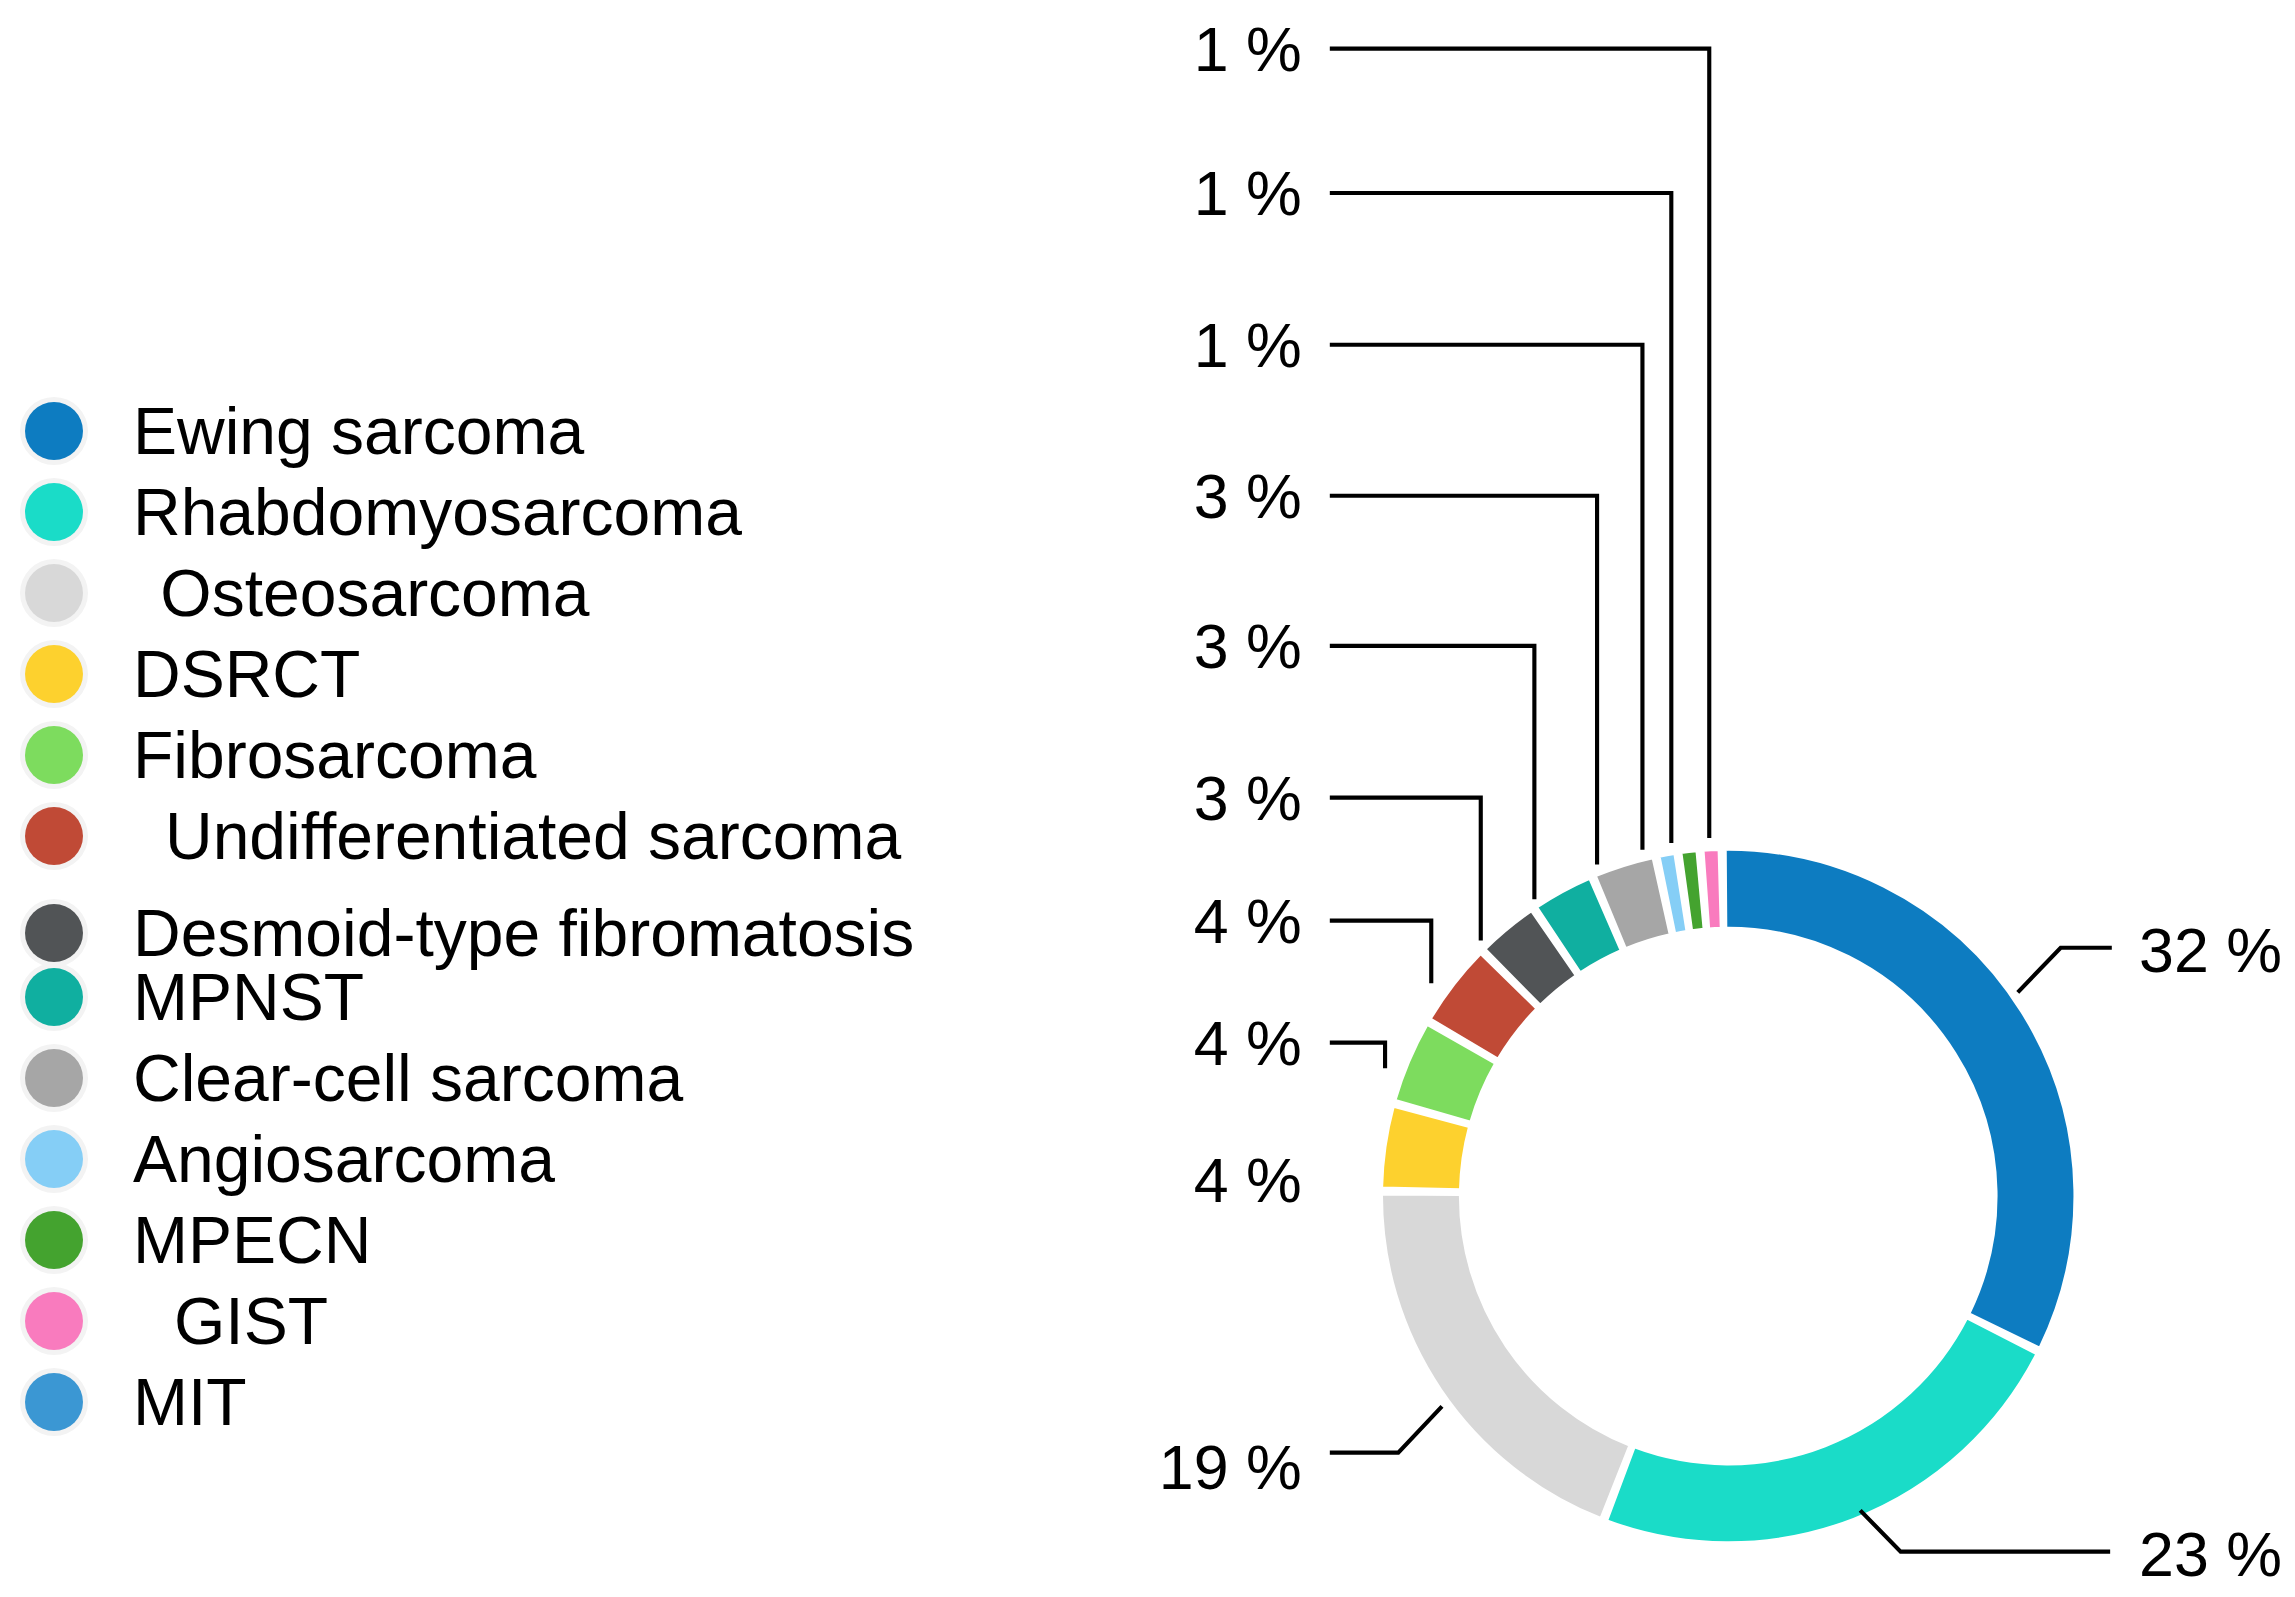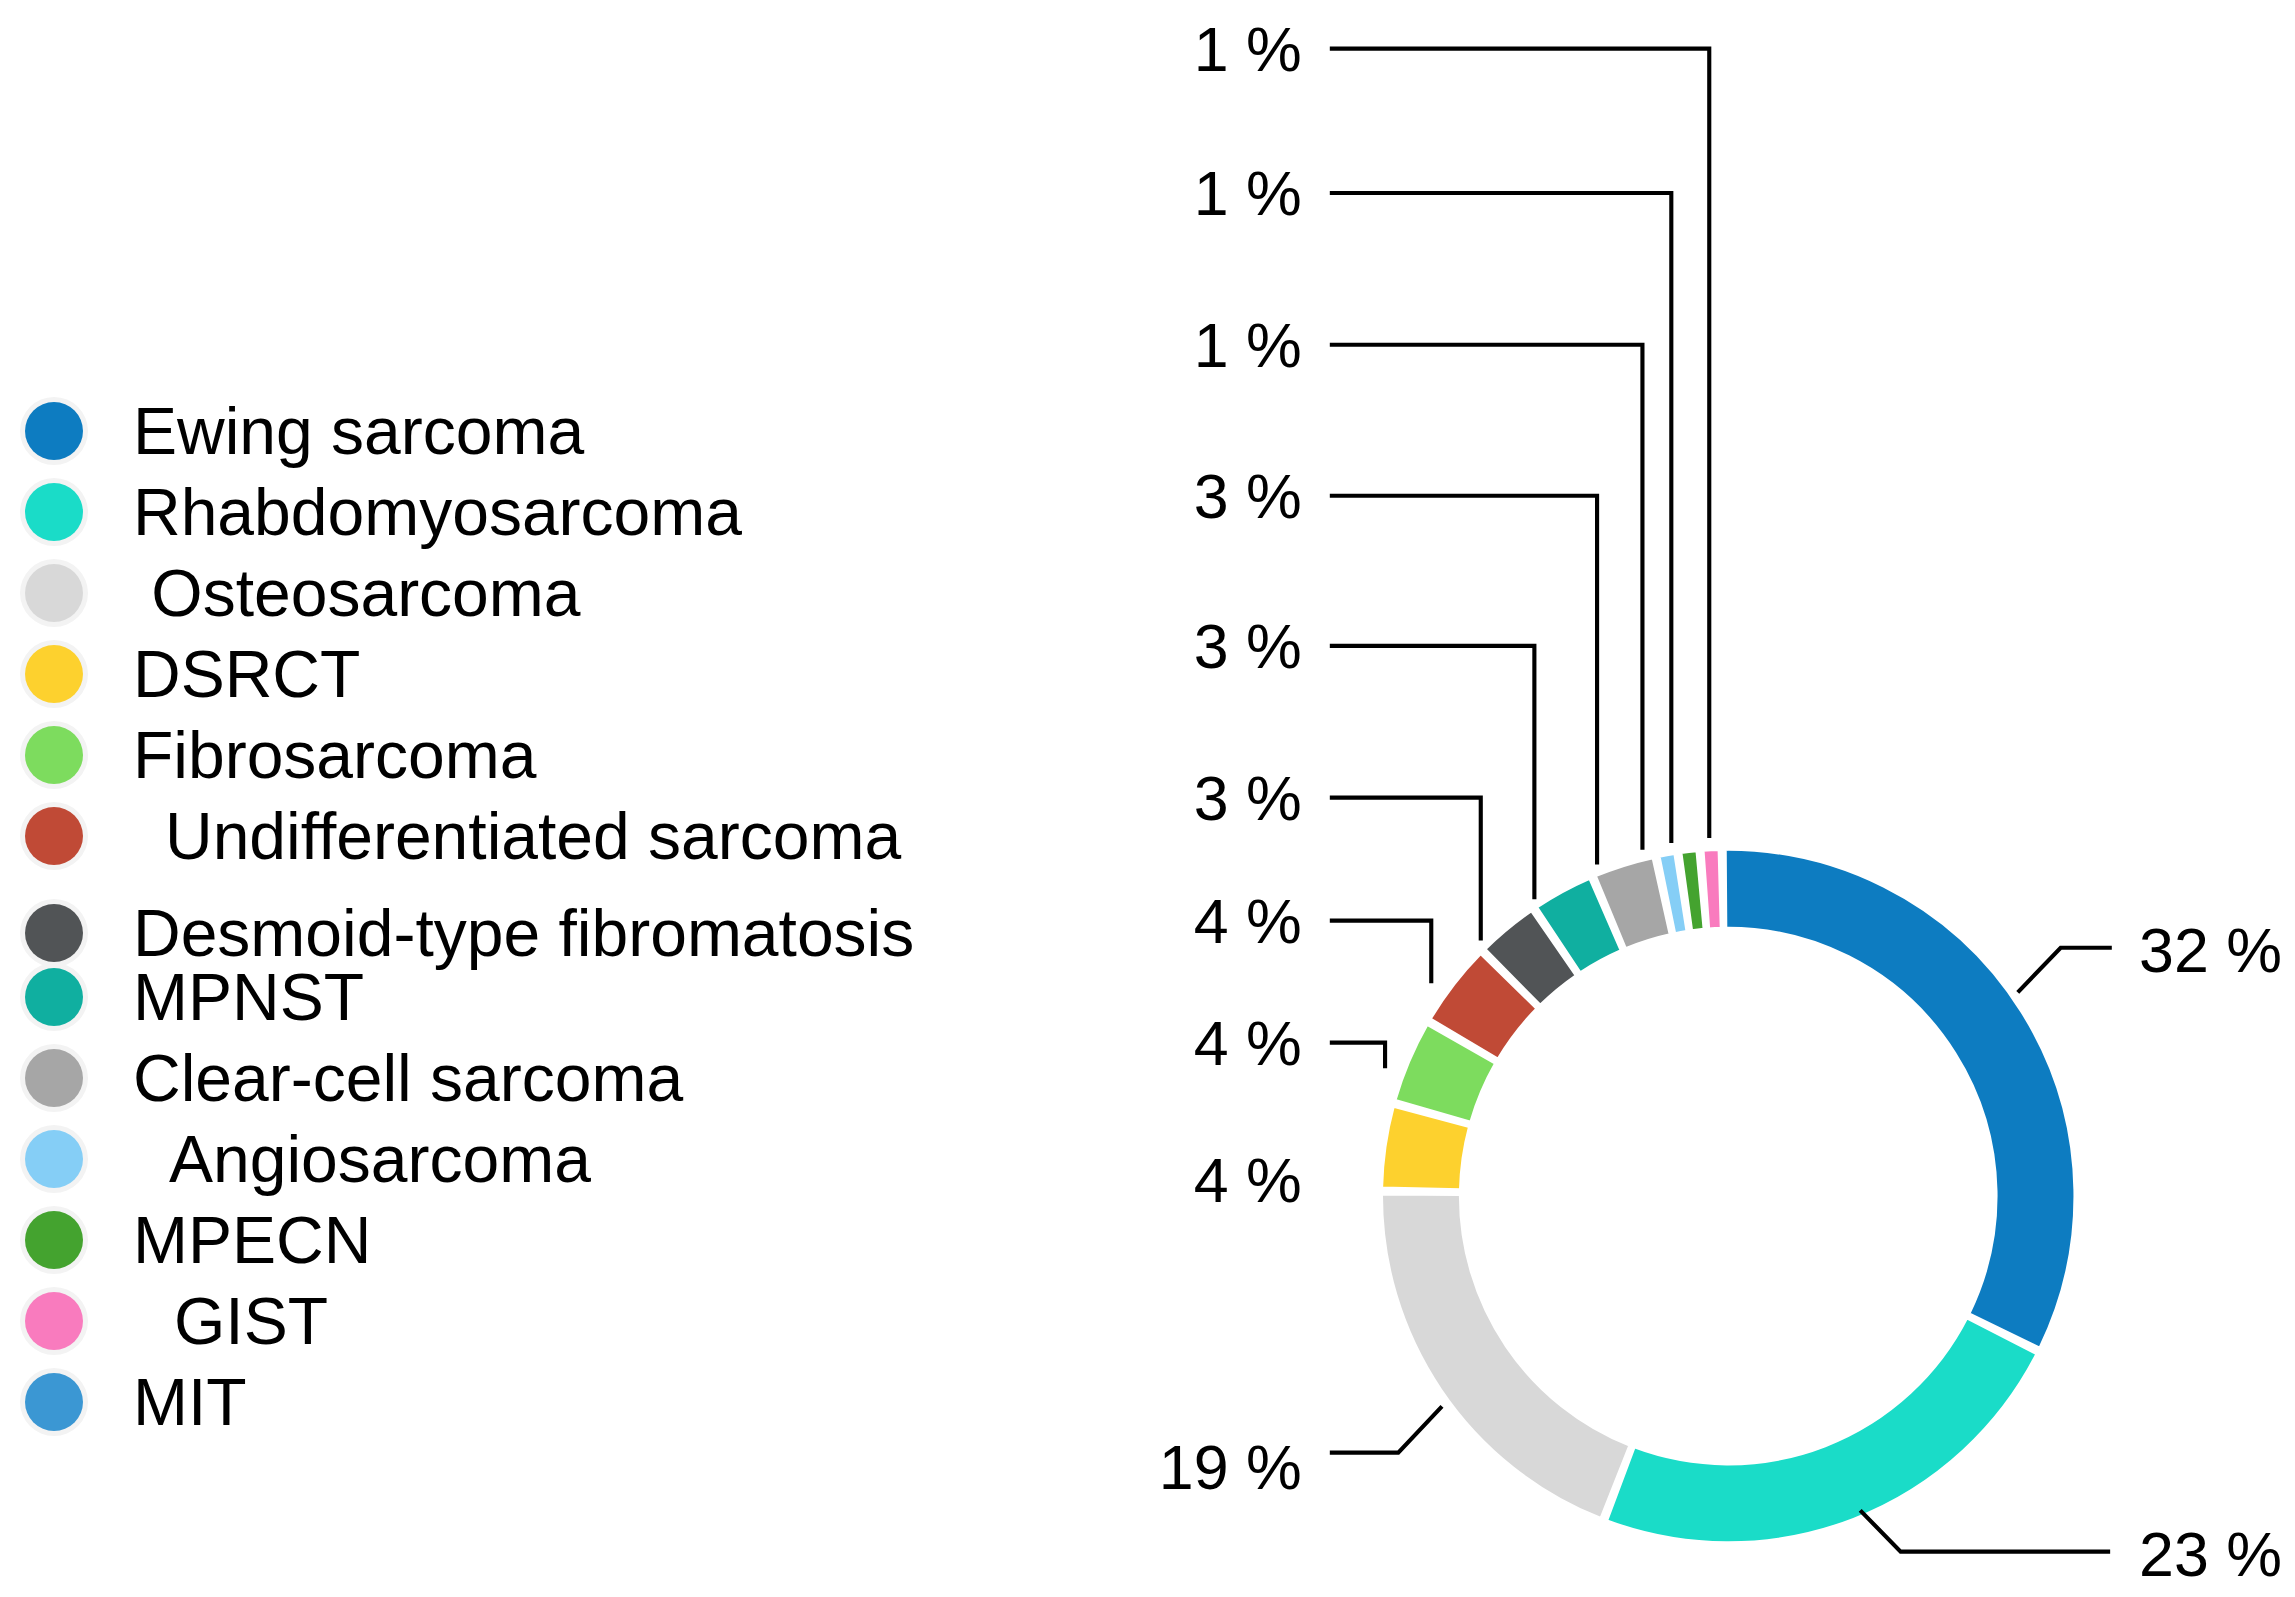--- a/index.html
+++ b/index.html
@@ -79,21 +79,21 @@
   </svg>
   <div id="legend">
       <div class="legend-item" style="top: 390px;">
         <span class="legend-dot" style="background: rgb(13, 124, 193);"></span>
         <span class="legend-label">Ewing sarcoma</span>
       </div>
       <div class="legend-item" style="top: 471px;">
         <span class="legend-dot" style="background: rgb(26, 220, 200);"></span>
         <span class="legend-label">Rhabdomyosarcoma</span>
       </div>
-      <div class="legend-item" style="top: 552px;">
+      <div class="legend-item" style="top: 552px; gap: 9px;">
         <span class="legend-dot" style="background: rgb(216, 216, 216);"></span>
         <span class="legend-label"> Osteosarcoma</span>
       </div>
       <div class="legend-item" style="top: 633px;">
         <span class="legend-dot" style="background: rgb(253, 209, 46);"></span>
         <span class="legend-label">DSRCT</span>
       </div>
       <div class="legend-item" style="top: 714px;">
         <span class="legend-dot" style="background: rgb(125, 220, 94);"></span>
         <span class="legend-label">Fibrosarcoma</span>
@@ -107,21 +107,21 @@
         <span class="legend-label">Desmoid-type fibromatosis</span>
       </div>
       <div class="legend-item" style="top: 956px;">
         <span class="legend-dot" style="background: rgb(16, 175, 160);"></span>
         <span class="legend-label">MPNST</span>
       </div>
       <div class="legend-item" style="top: 1037px;">
         <span class="legend-dot" style="background: rgb(166, 166, 166);"></span>
         <span class="legend-label">Clear-cell sarcoma</span>
       </div>
-      <div class="legend-item" style="top: 1118px; gap: 36px;">
+      <div class="legend-item" style="top: 1118px;">
         <span class="legend-dot" style="background: rgb(133, 206, 246);"></span>
         <span class="legend-label">Angiosarcoma</span>
       </div>
       <div class="legend-item" style="top: 1199px;">
         <span class="legend-dot" style="background: rgb(68, 163, 47);"></span>
         <span class="legend-label">MPECN</span>
       </div>
       <div class="legend-item" style="top: 1280px; gap: 41px;">
         <span class="legend-dot" style="background: rgb(249, 123, 190);"></span>
         <span class="legend-label">GIST</span>

